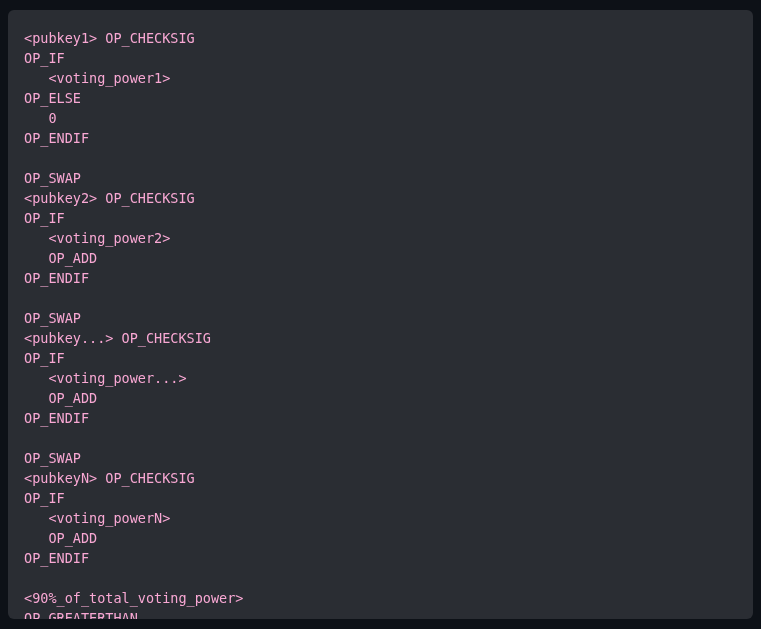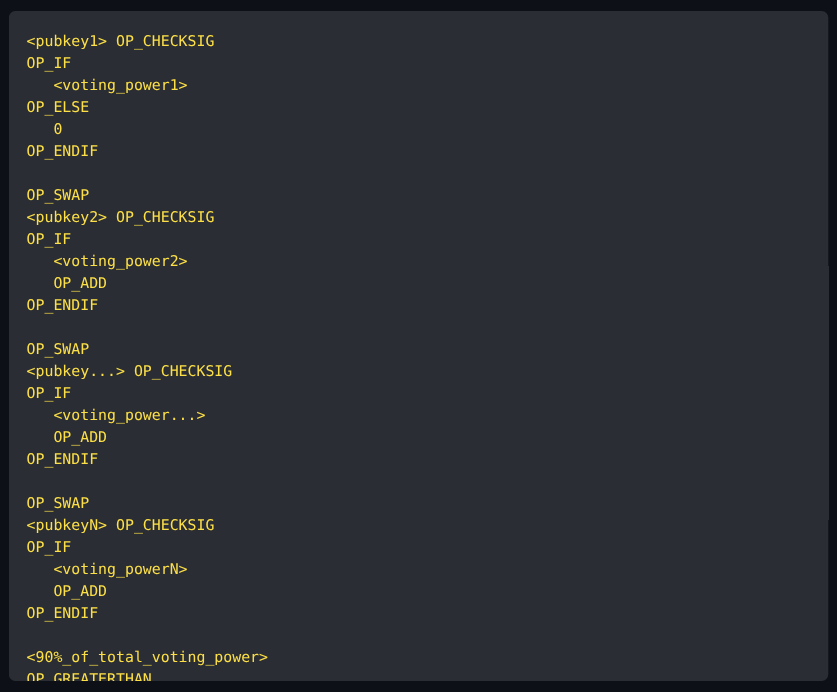--- a/index.html
+++ b/index.html
@@ -9,21 +9,21 @@
     }
     body {
       background-color: #0d1117;
       padding: 10px 8px;
       font-family: ui-monospace, SFMono-Regular, "SF Mono", Menlo, Monaco, Consolas, "Liberation Mono", "Courier New", monospace;
     }
     .code-block {
       background-color: #2a2d33;
       border-radius: 6px;
       padding: 18px 16px;
-      color: #fde047;
+      color: #f9a8d4;
       font-size: 13.5px;
       line-height: 20px;
       white-space: pre;
       overflow-x: auto;
       width: 745px;
       height: 609px;
     }
   </style>
 </head>
 <body>

